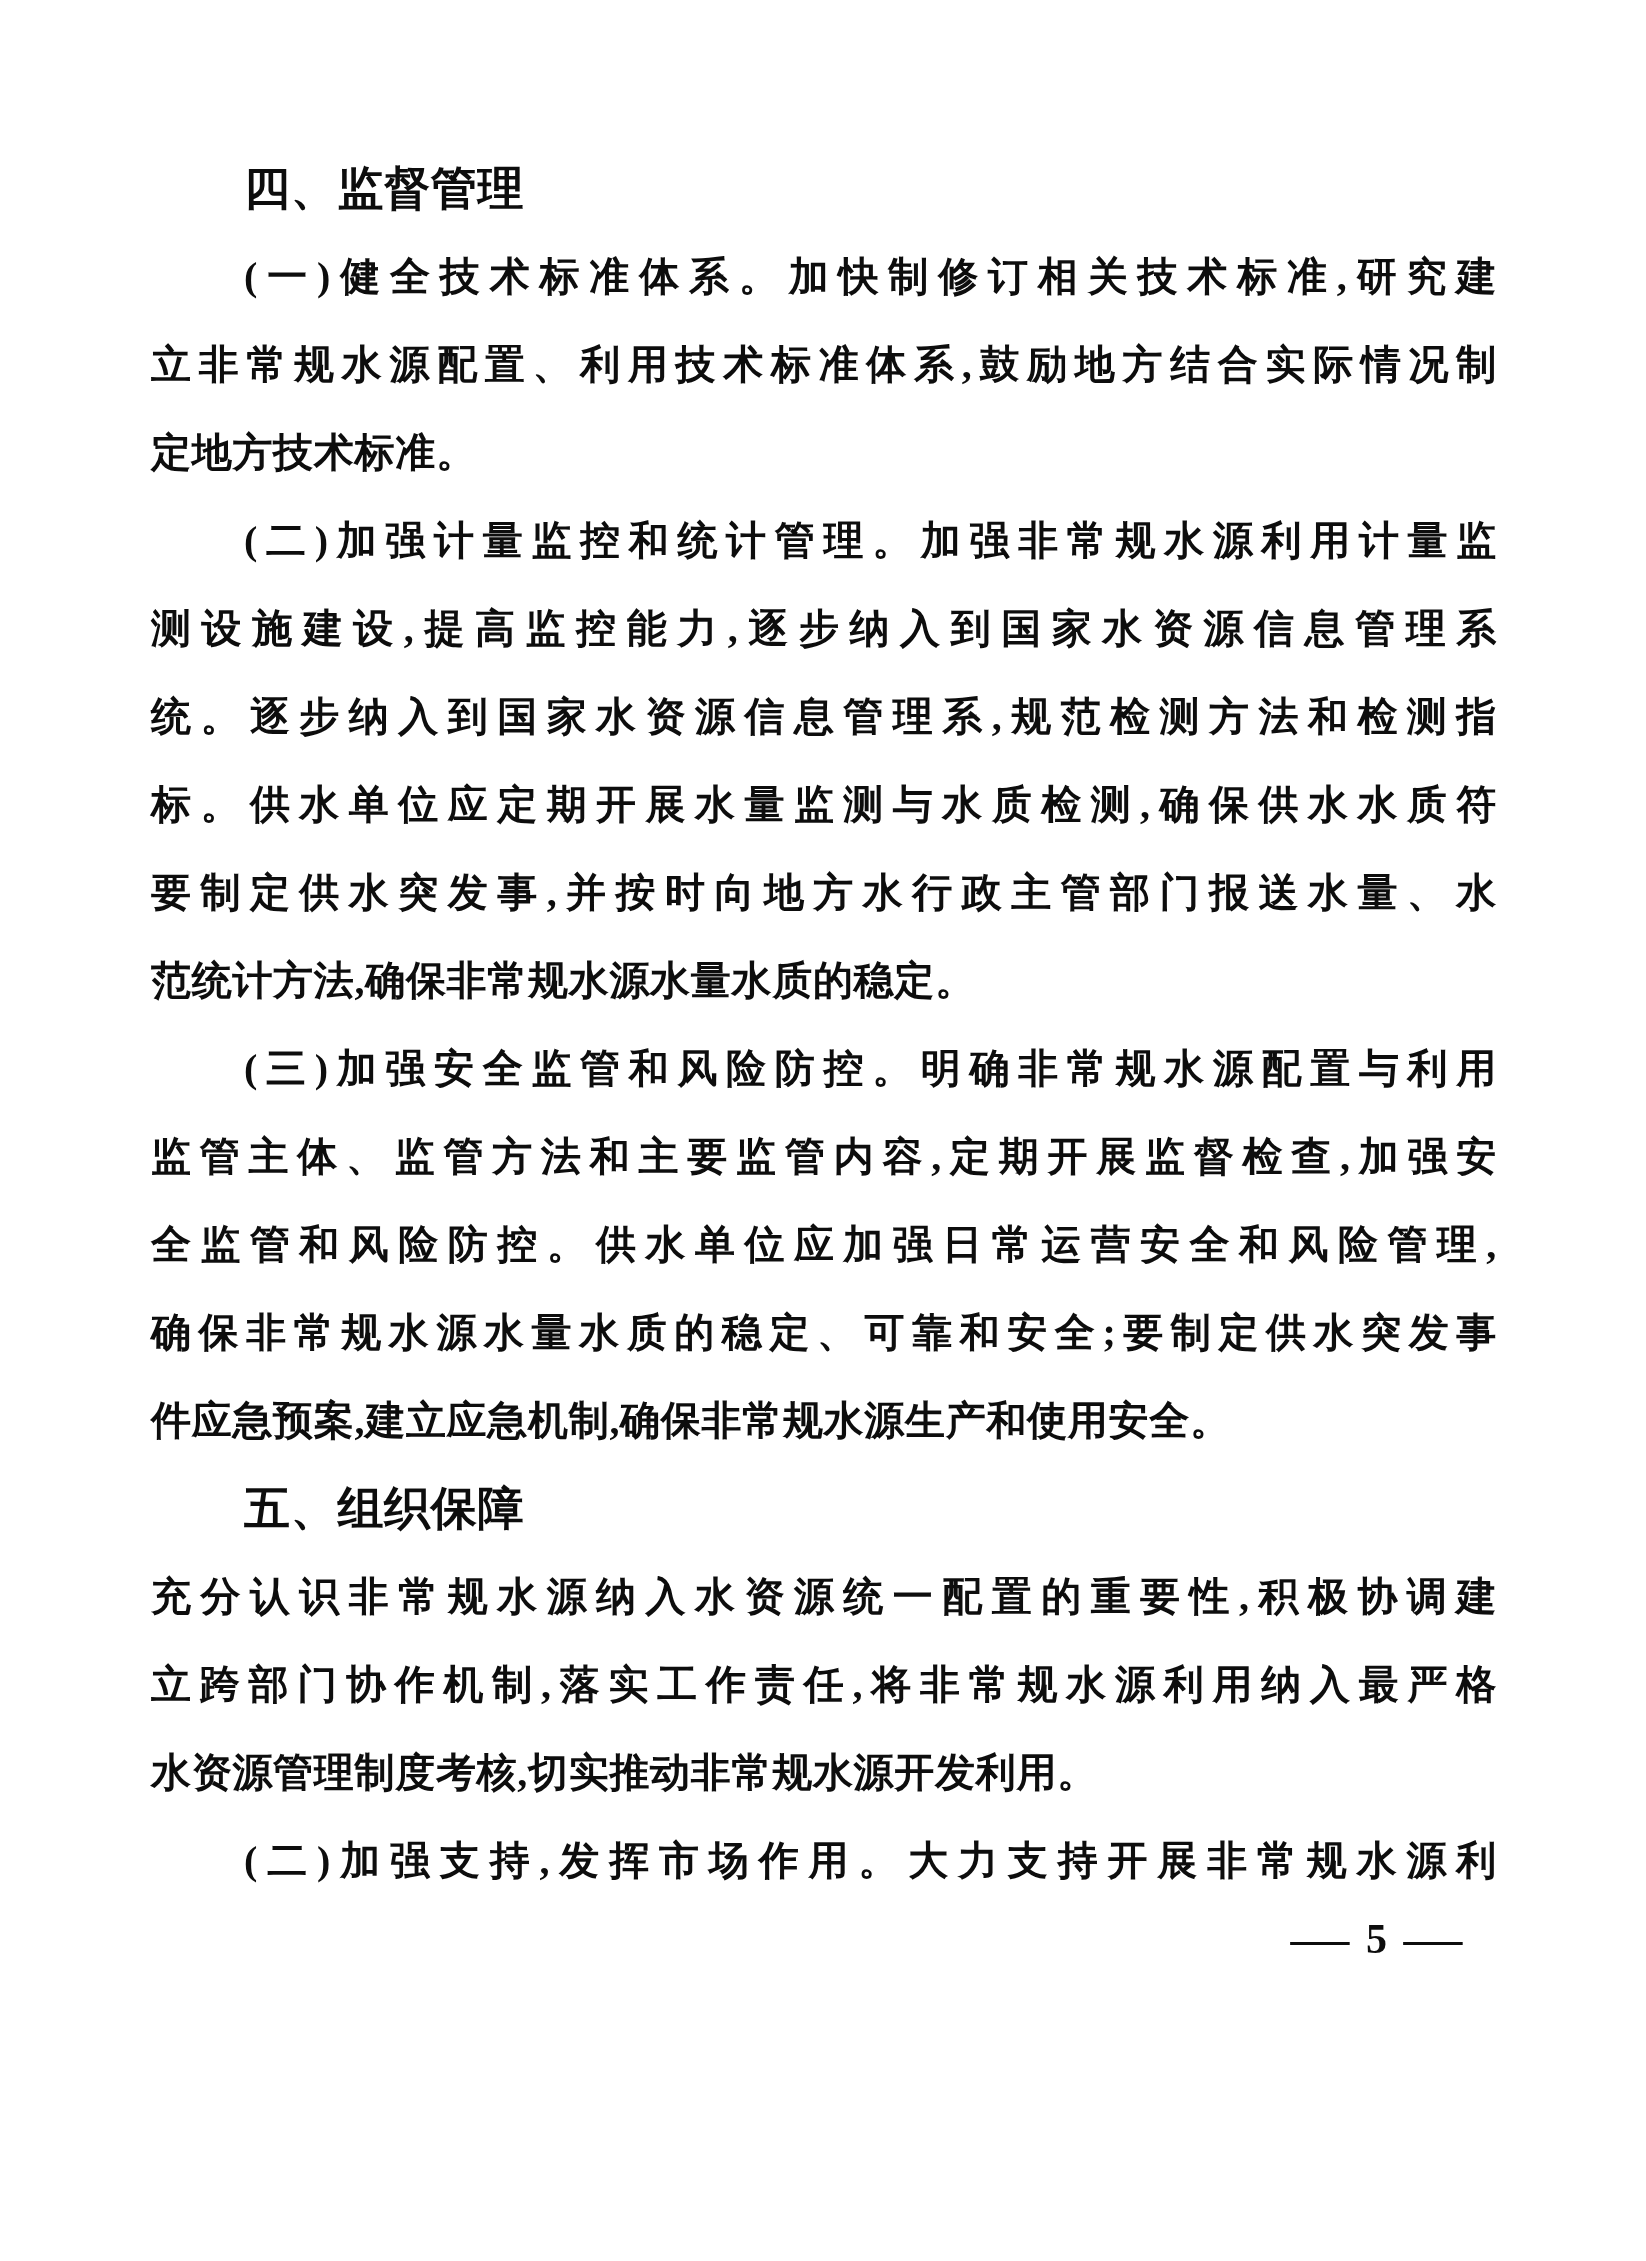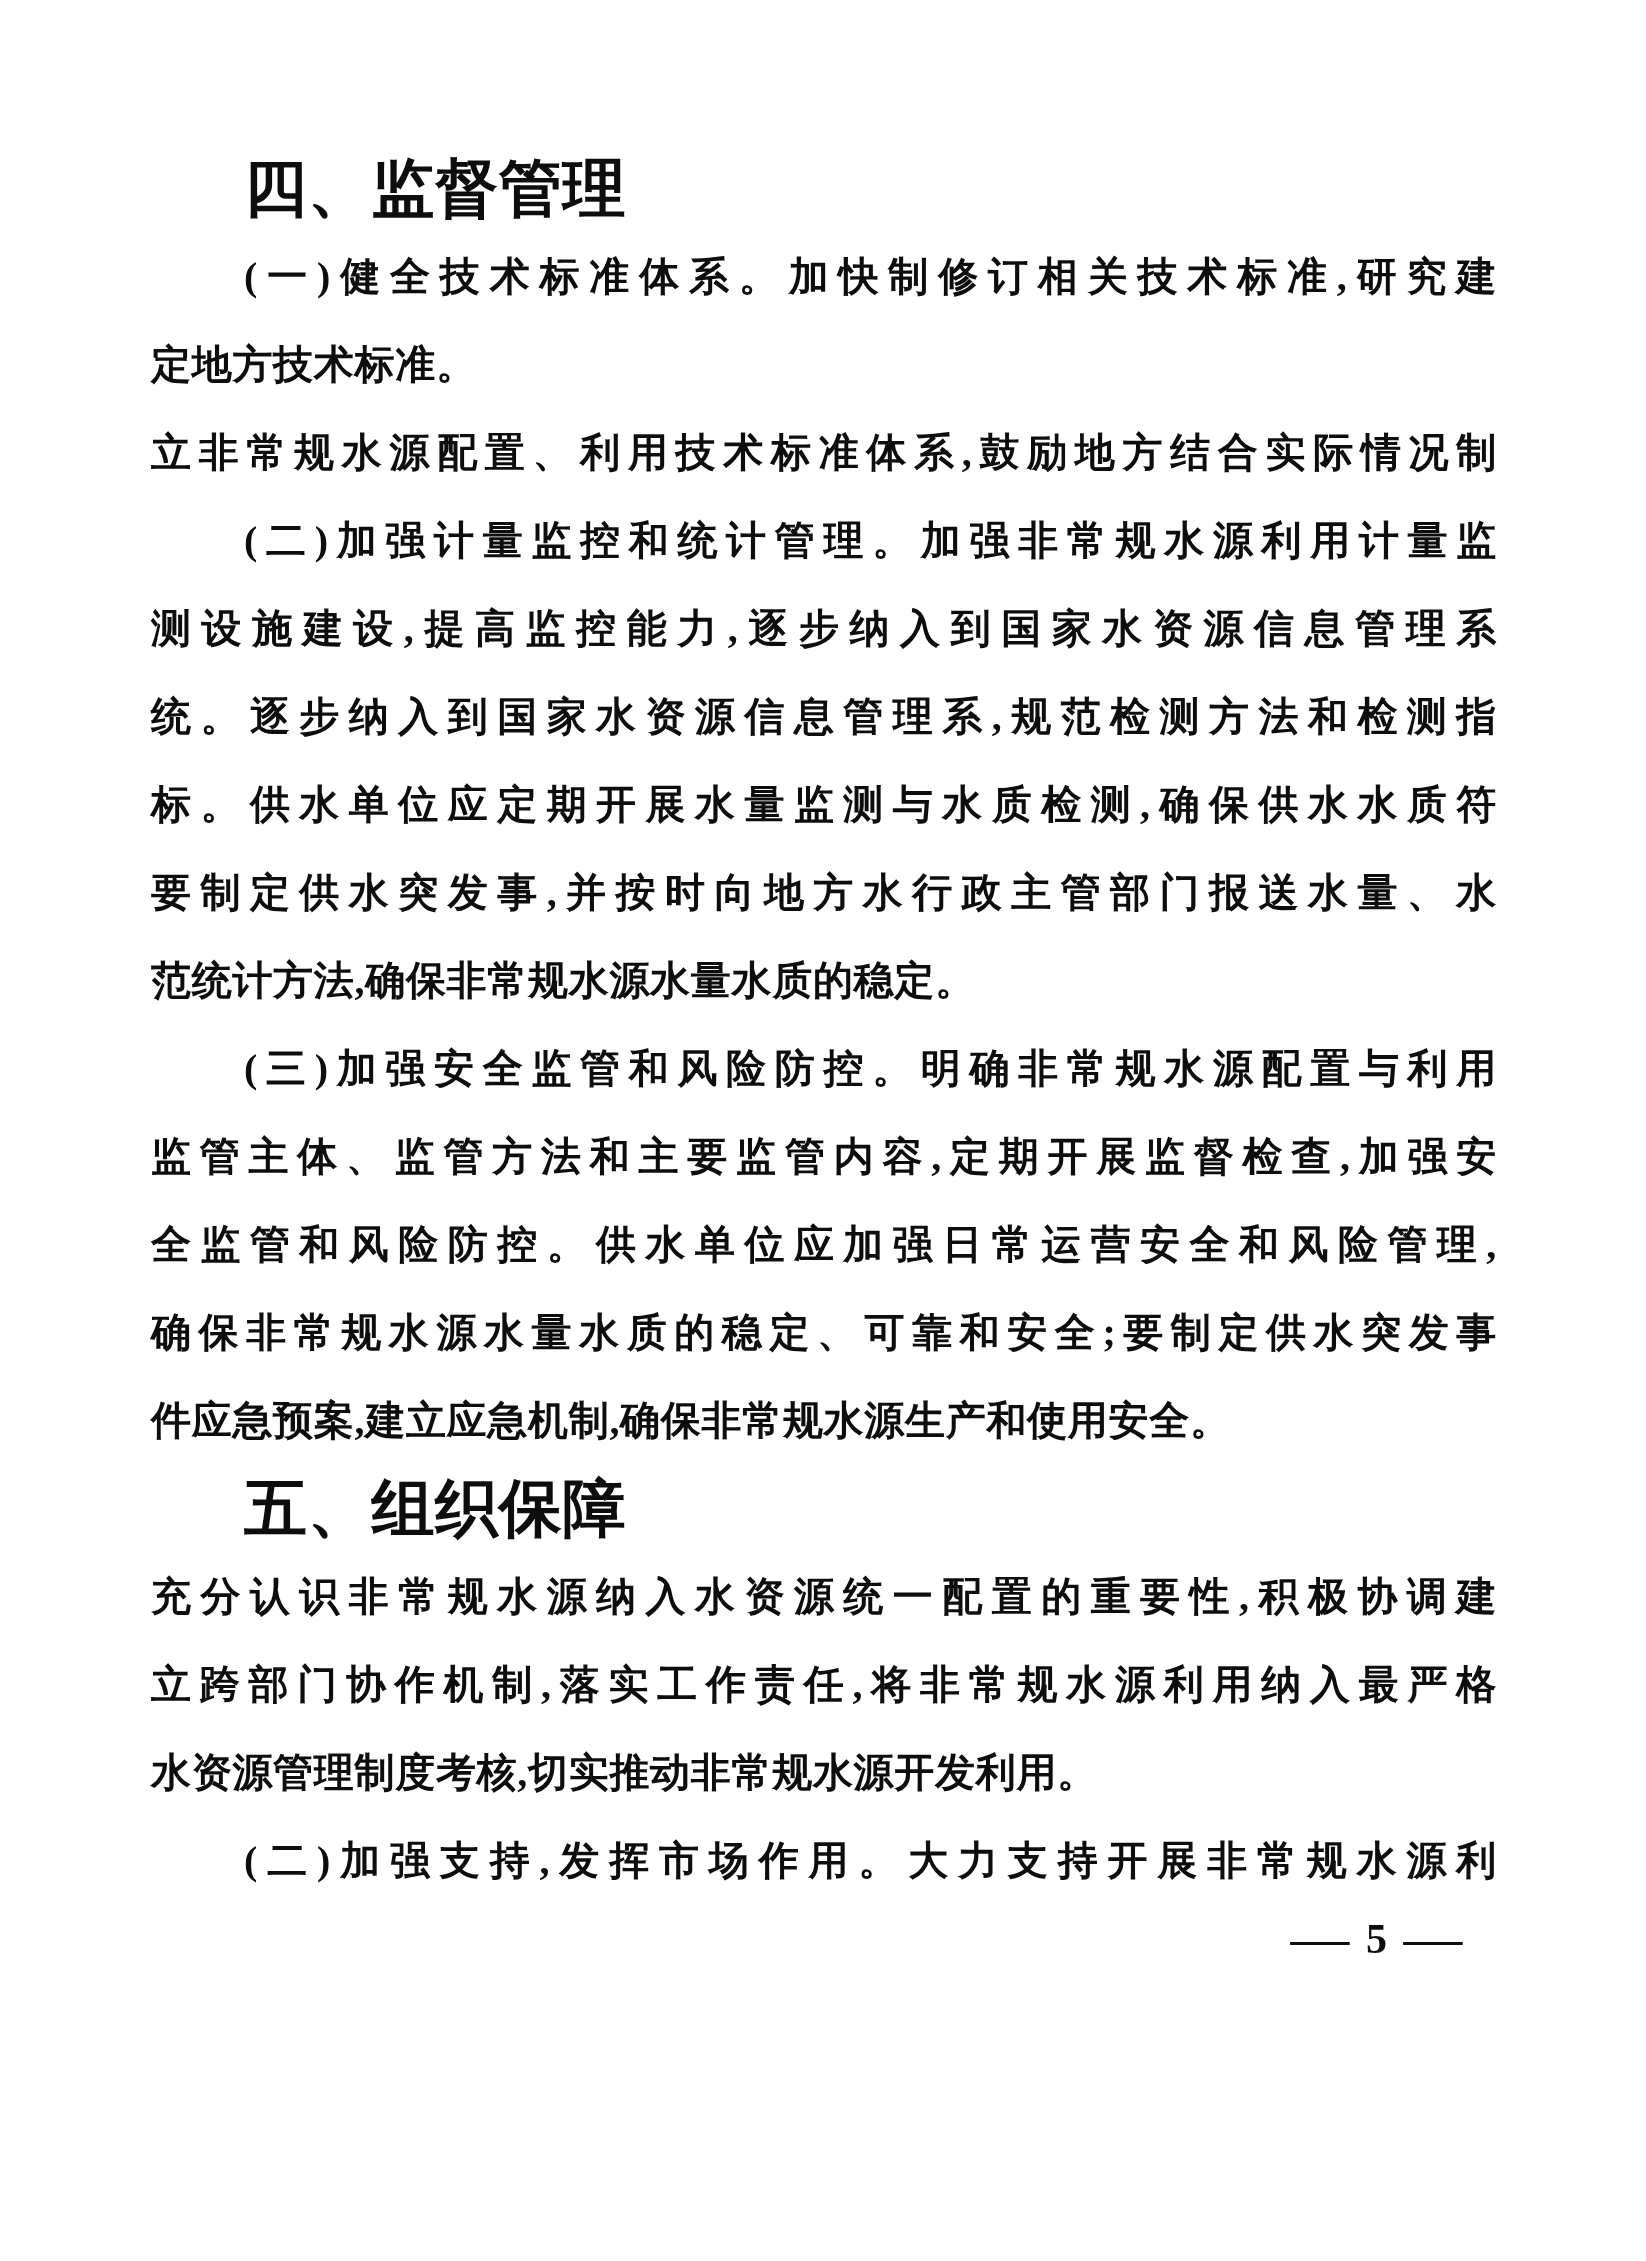--- a/index.html
+++ b/index.html
@@ -33,21 +33,21 @@
   }
   
   .short {
     text-align: left;
   }
   
   .indent {
     padding-left: 93px;
   }
   .heading {
-    font-size: 63px;
+    font-size: 46px;
     font-weight: 900;
     padding-left: 93px;
   }
   .footer {
     margin-top: 8.7px;
     text-align: right;
     padding-right: 43px;
     font-size: 42px;
     font-weight: 700;
     height: 51px;
@@ -64,22 +64,22 @@
 </style>
 </head>
 <body>
 
 <div class="page">
 
   <div class="line heading">四、监督管理</div>
 
   <div>
     <div class="line fill indent">(一)健全技术标准体系。加快制修订相关技术标准,研究建</div>
+    <div class="line fill">立非常规水源配置、利用技术标准体系,鼓励地方结合实际情况制</div>
     <div class="line short">定地方技术标准。</div>
-    <div class="line fill">立非常规水源配置、利用技术标准体系,鼓励地方结合实际情况制</div>
   </div>
 
   <div>
     <div class="line fill indent">(二)加强计量监控和统计管理。加强非常规水源利用计量监</div>
     <div class="line fill">测设施建设,提高监控能力,逐步纳入到国家水资源信息管理系</div>
     <div class="line fill">统。逐步纳入到国家水资源信息管理系,规范检测方法和检测指</div>
     <div class="line fill">标。供水单位应定期开展水量监测与水质检测,确保供水水质符</div>
     <div class="line fill">要制定供水突发事,并按时向地方水行政主管部门报送水量、水</div>
     <div class="line short">范统计方法,确保非常规水源水量水质的稳定。</div>
   </div>

